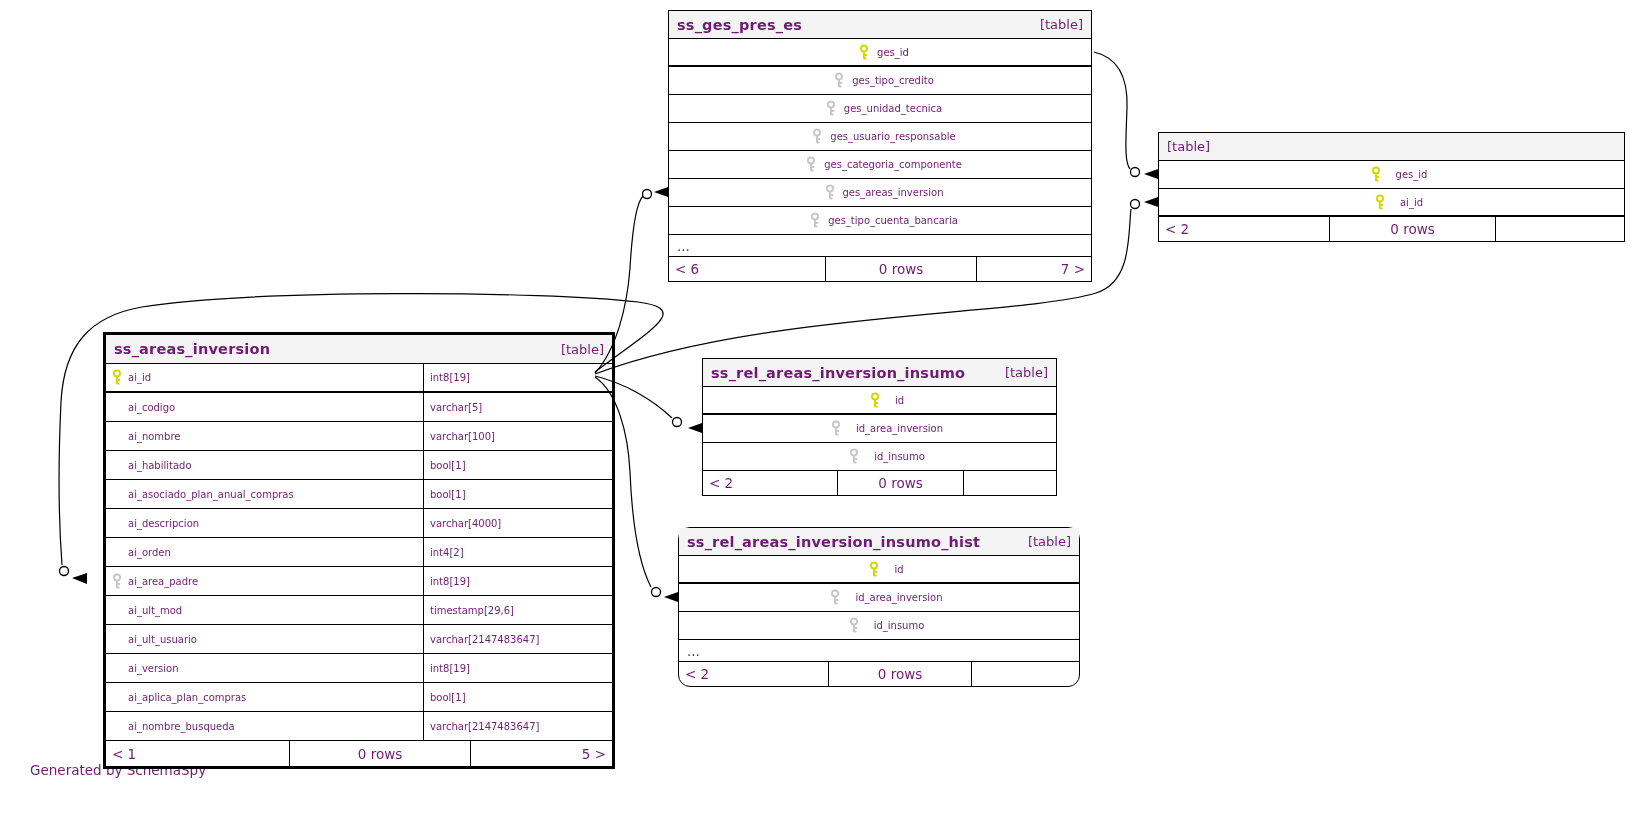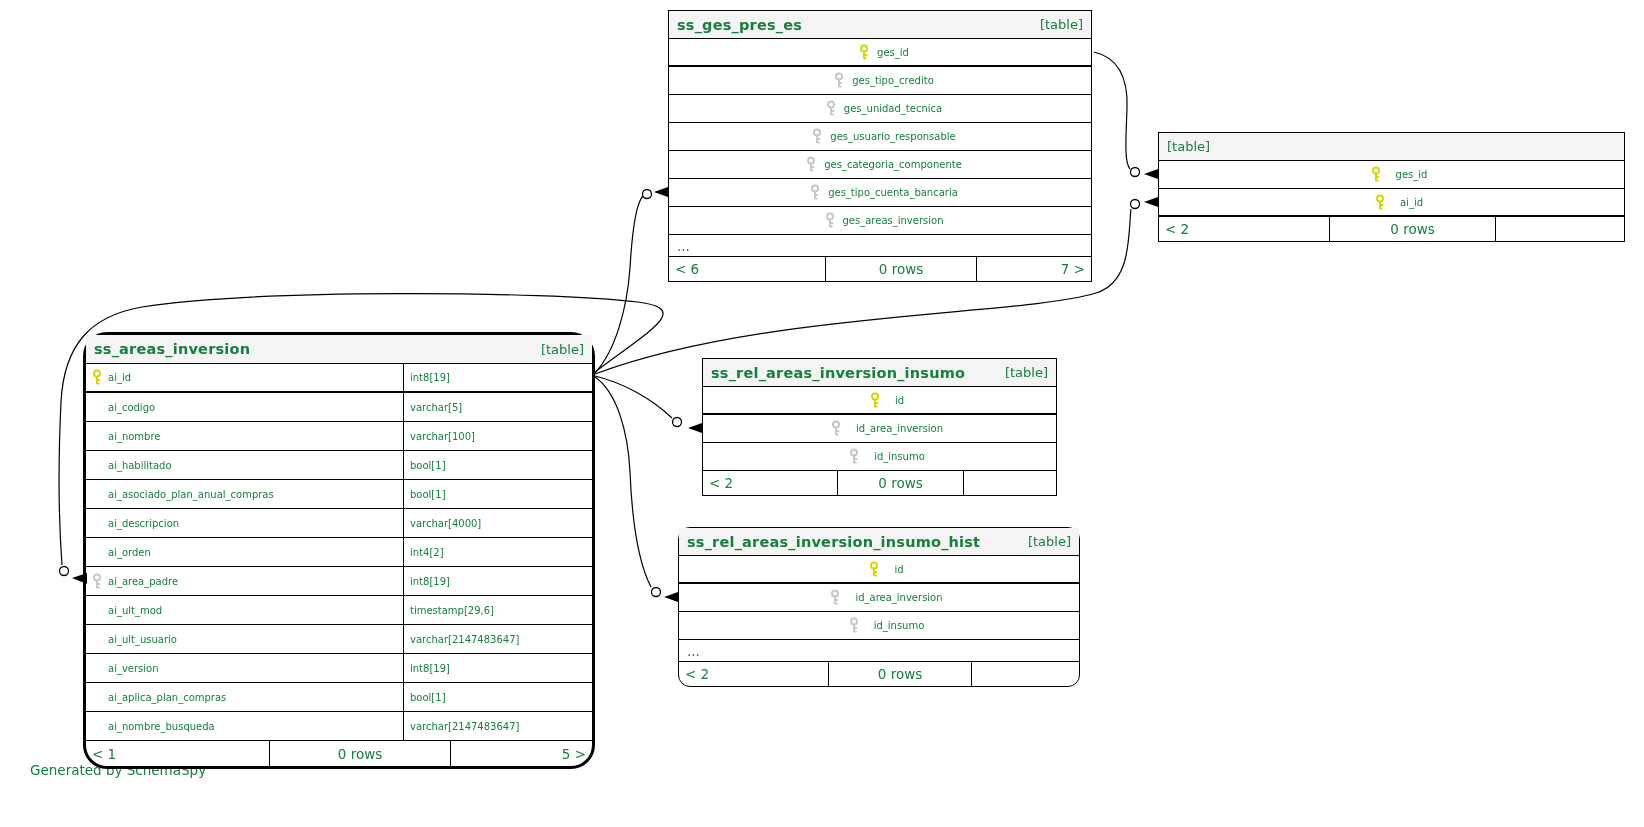--- a/index.html
+++ b/index.html
@@ -1,18 +1,18 @@
 <!DOCTYPE html>
 <html><head>
 <meta charset="utf-8">
 <style>
   html,body{margin:0;padding:0;background:#ffffff;}
   #canvas{
     position:relative;width:1644px;height:827px;background:#ffffff;overflow:hidden;
-    font-family:"DejaVu Sans","Liberation Sans",sans-serif;color:#15803d;
+    font-family:"DejaVu Sans","Liberation Sans",sans-serif;color:#701a75;
   }
   .tbl{position:absolute;background:#ffffff;border:1.5px solid #000;box-sizing:border-box;z-index:2;}
   .tbl.focus{border:3px solid #000;}
   .hdr{display:flex;justify-content:space-between;align-items:center;height:28px;
        background:#f4f4f4;border-bottom:1.5px solid #000;padding:0 8px;box-sizing:border-box;}
   .tname{font-weight:bold;font-size:14.5px;letter-spacing:.2px;cursor:pointer;}
   .badge{font-weight:normal;font-size:13px;}
   .row{display:flex;align-items:center;height:28px;border-bottom:1px solid #000;box-sizing:border-box;font-size:10px;justify-content:center;}
   .row.pksep{border-bottom:2.5px solid #000;}
   .gut{display:flex;align-items:center;justify-content:center;flex:0 0 auto;}
@@ -140,32 +140,32 @@
     </div>
     <div class="row">
       <span class="gut g26">
         <svg class="keysvg fk" width="12" height="17" viewBox="0 0 12 17" fill="none" stroke-width="2">
             <circle cx="6" cy="4.5" r="3"></circle>
             <line x1="6" y1="7.5" x2="6" y2="15"></line>
             <line x1="6" y1="11" x2="9.2" y2="11"></line>
             <line x1="6" y1="14.5" x2="8.6" y2="14.5"></line>
           </svg>
       </span>
+        <span>ges_areas_inversion</span>
+    </div>
+    <div class="row">
+      <span class="gut g26">
+        <svg class="keysvg fk" width="12" height="17" viewBox="0 0 12 17" fill="none" stroke-width="2">
+            <circle cx="6" cy="4.5" r="3"></circle>
+            <line x1="6" y1="7.5" x2="6" y2="15"></line>
+            <line x1="6" y1="11" x2="9.2" y2="11"></line>
+            <line x1="6" y1="14.5" x2="8.6" y2="14.5"></line>
+          </svg>
+      </span>
         <span>ges_tipo_cuenta_bancaria</span>
-    </div>
-    <div class="row">
-      <span class="gut g26">
-        <svg class="keysvg fk" width="12" height="17" viewBox="0 0 12 17" fill="none" stroke-width="2">
-            <circle cx="6" cy="4.5" r="3"></circle>
-            <line x1="6" y1="7.5" x2="6" y2="15"></line>
-            <line x1="6" y1="11" x2="9.2" y2="11"></line>
-            <line x1="6" y1="14.5" x2="8.6" y2="14.5"></line>
-          </svg>
-      </span>
-        <span>ges_areas_inversion</span>
     </div>
     <div class="ell">...</div>
     <div class="foot">
       <span class="fcell fl">&lt; 6</span>
       <span class="fcell fc">0 rows</span>
       <span class="fcell fr">7 &gt;</span>
     </div>
   </div>
 
   <div class="tbl" style="left:1158px;top:132px;width:467px;">
@@ -194,21 +194,21 @@
       </span>
         <span>ai_id</span>
     </div>
     <div class="foot">
       <span class="fcell fl">&lt; 2</span>
       <span class="fcell fc">0 rows</span>
       <span class="fcell fr"></span>
     </div>
   </div>
 
-  <div class="tbl focus t2" style="left:83px;top:332px;width:512px;border-radius:24px;">
+  <div class="tbl focus t2" style="left:103px;top:332px;width:512px;">
     <div class="hdr">
       <span class="tname">ss_areas_inversion</span>
       <span class="badge">[table]</span>
     </div>
     <div class="row pksep">
       <span class="cn">
           <span class="gut g22">
         <svg class="keysvg pk" width="12" height="17" viewBox="0 0 12 17" fill="none" stroke-width="2">
               <circle cx="6" cy="4.5" r="3"></circle>
               <line x1="6" y1="7.5" x2="6" y2="15"></line>

